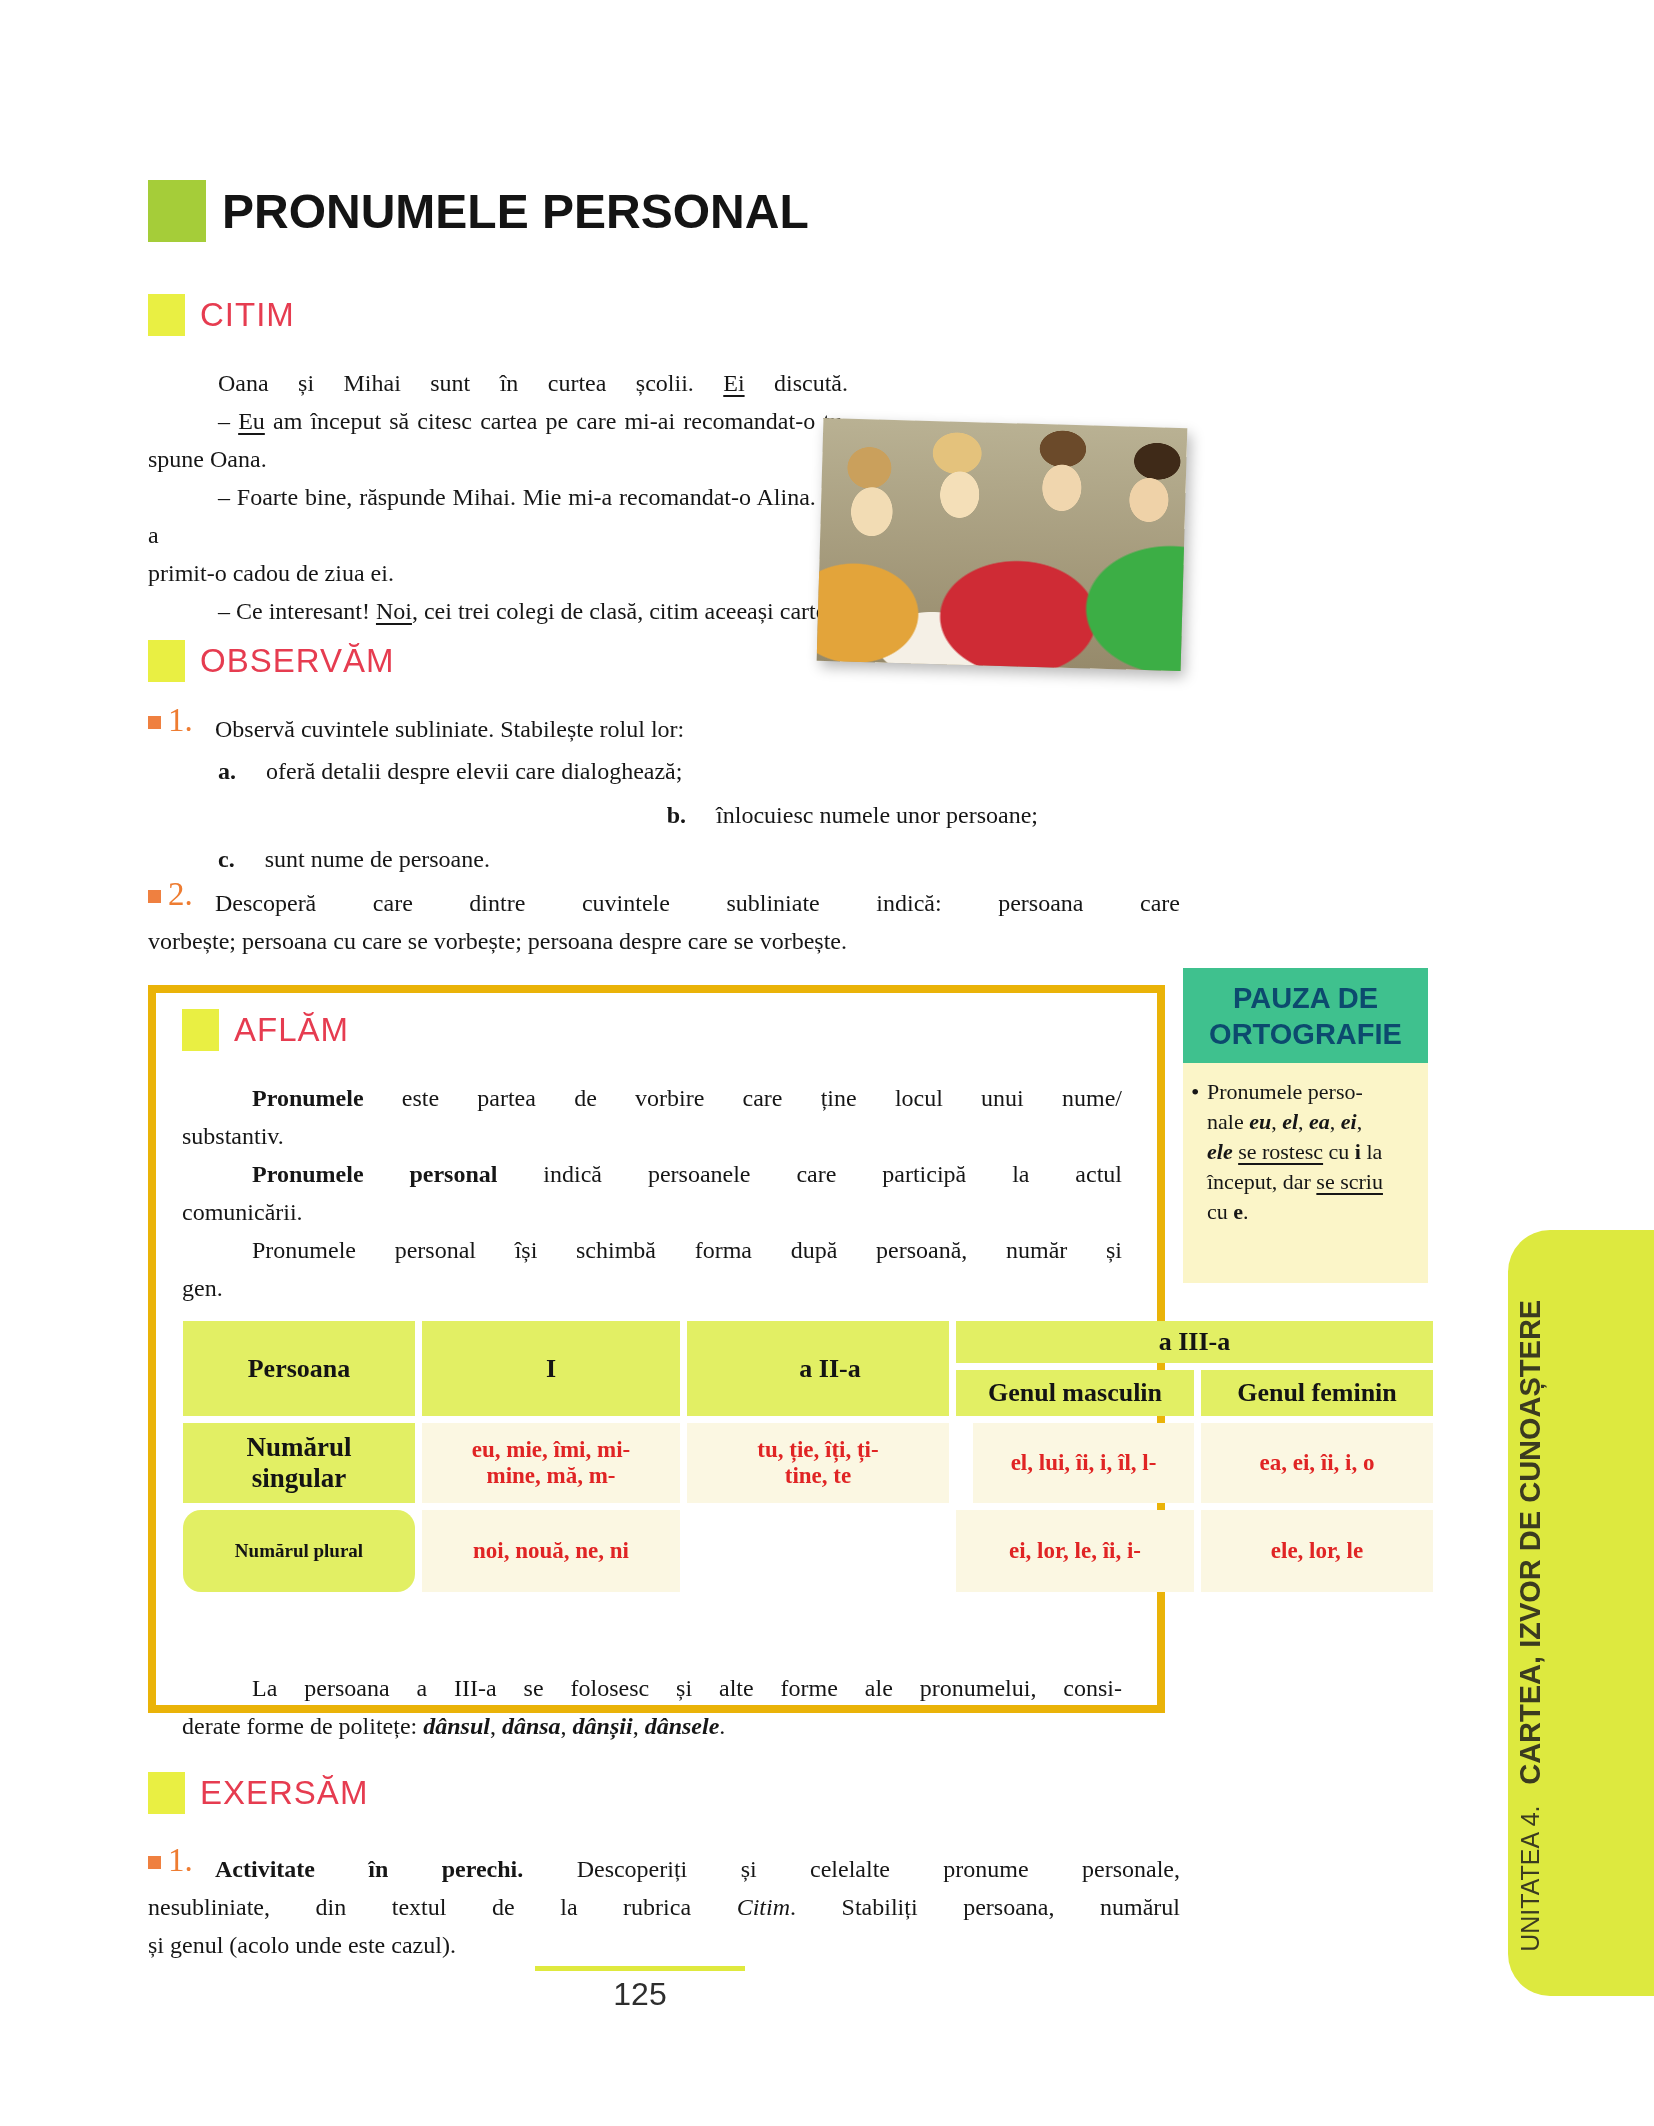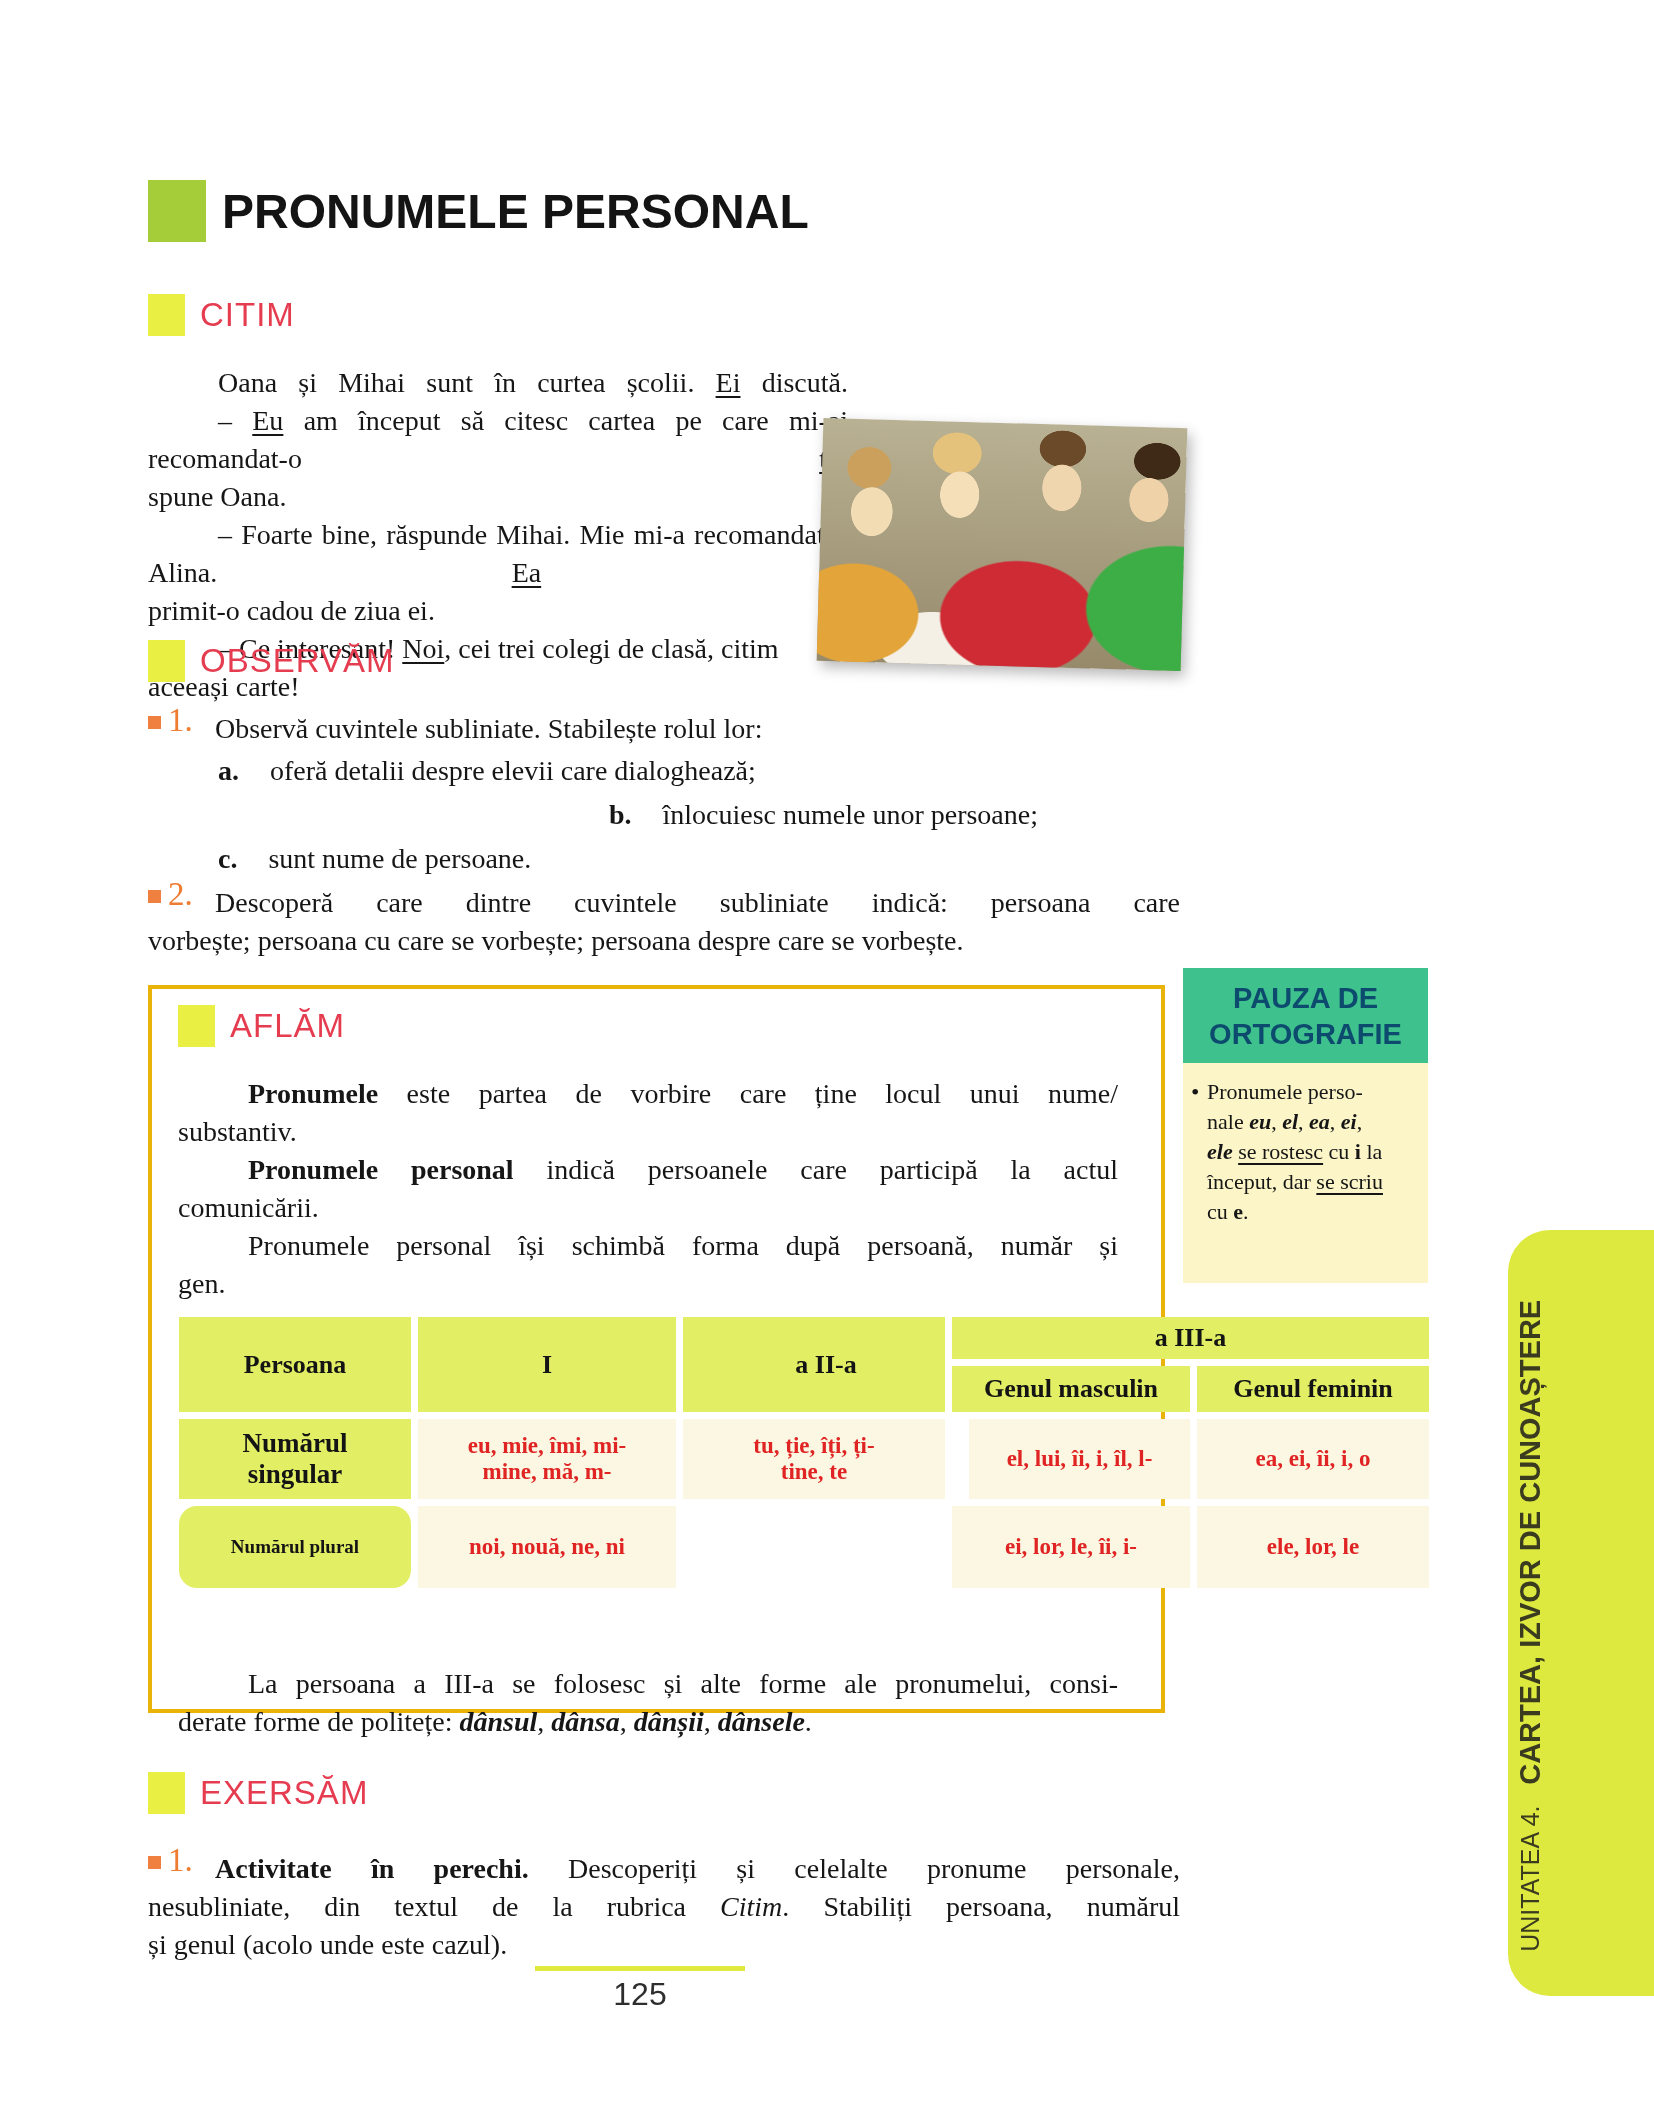--- a/index.html
+++ b/index.html
@@ -1,19 +1,19 @@
 <!DOCTYPE html>
 <html><head>
 <meta charset="utf-8">
 <style>
   html,body{margin:0;padding:0;background:#ffffff;}
   .page{position:relative;width:1654px;height:2126px;background:#ffffff;overflow:hidden;
         font-family:"Liberation Serif",serif;color:#161616;}
   
-  .line{font-size:28px;line-height:38px;white-space:normal;}
+  .line{font-size:24px;line-height:38px;white-space:normal;}
   .fj{text-align:justify;text-align-last:justify;}
   .ind{text-indent:70px;}
   .u{text-decoration:underline;text-underline-offset:4px;text-decoration-thickness:2px;}
   .b{font-weight:bold;}
   .i{font-style:italic;}
   .bi{font-weight:bold;font-style:italic;}
   .abs{position:absolute;}
   
   .title-row{position:absolute;left:148px;top:180px;display:flex;align-items:center;gap:16px;}
   .title-sq{width:58px;height:62px;background:#a5cd39;}
@@ -39,21 +39,21 @@
       radial-gradient(38px 30px at 66% 10%, #6b4a2a 0 60%, rgba(0,0,0,0) 62%),
       radial-gradient(32px 36px at 90% 30%, #efd2a8 0 60%, rgba(0,0,0,0) 62%),
       radial-gradient(38px 30px at 92% 14%, #3f2a18 0 60%, rgba(0,0,0,0) 62%),
       radial-gradient(120px 90px at 97% 75%, #3cae45 0 70%, rgba(0,0,0,0) 72%),
       radial-gradient(110px 80px at 55% 80%, #cf2b35 0 70%, rgba(0,0,0,0) 72%),
       radial-gradient(90px 70px at 10% 80%, #e3a43a 0 70%, rgba(0,0,0,0) 72%),
       radial-gradient(80px 46px at 32% 92%, #f5f0e6 0 70%, rgba(0,0,0,0) 72%),
       linear-gradient(180deg,#b9b193 0%,#968a6b 100%);}
   
   .aflam-box{position:absolute;left:148px;top:985px;width:1017px;height:728px;
-     border:4px solid #eab308;box-sizing:border-box;background:#ffffff;}
+     border:8px solid #eab308;box-sizing:border-box;background:#ffffff;}
   .aflam-text{position:absolute;left:26px;top:86px;width:940px;}
   
   .tbl{position:absolute;left:27px;top:328px;width:1250px;display:grid;
        grid-template-columns:232px 258px 262px 238px 232px;
        grid-template-rows:42px 46px 80px 82px;gap:7px;}
   .cell{display:flex;align-items:center;justify-content:center;text-align:center;white-space:pre-line;}
   .th{background:#e2ef64;font-weight:bold;font-size:26px;color:#141414;}
   .td{background:#fbf7e2;font-weight:bold;font-size:23px;color:#e02424;}
   .c-pers{grid-column:1;grid-row:1/3;}
   .c-i{grid-column:2;grid-row:1/3;}

